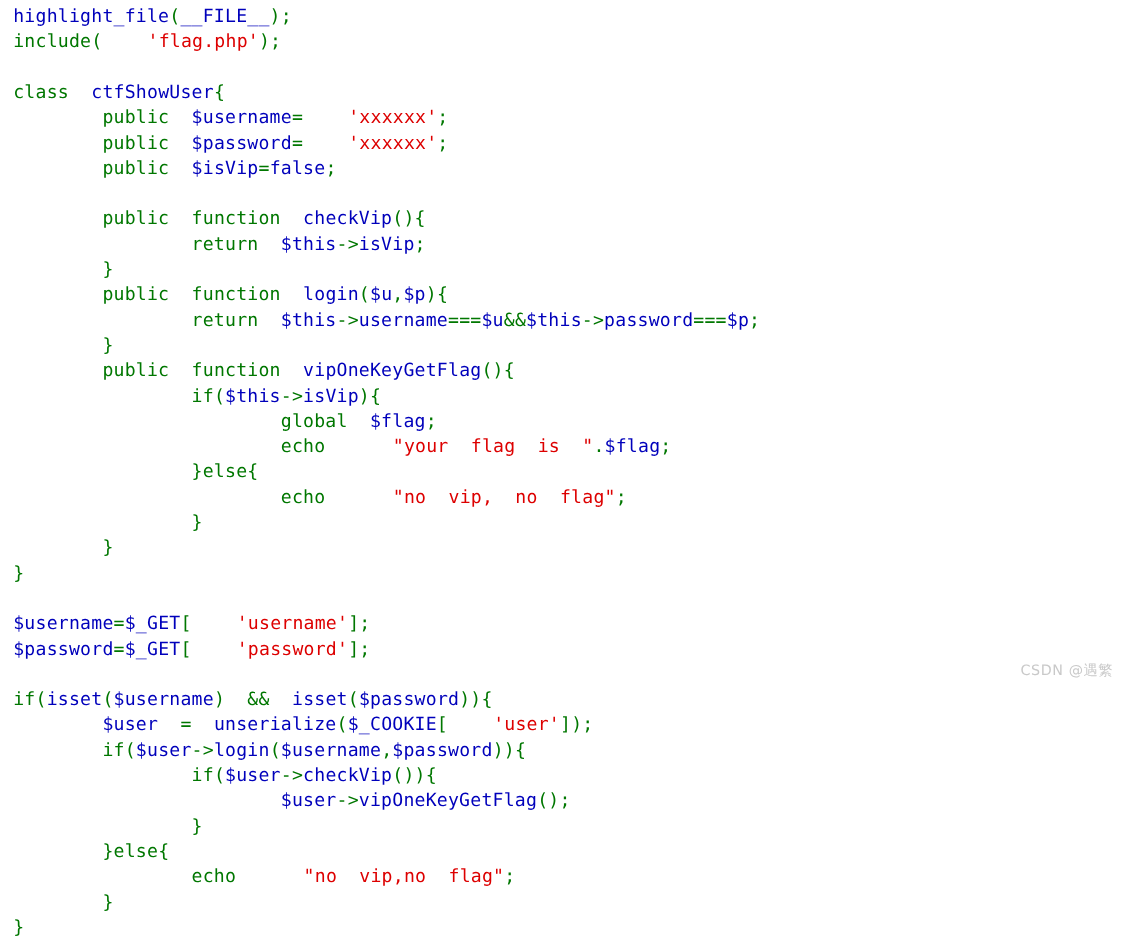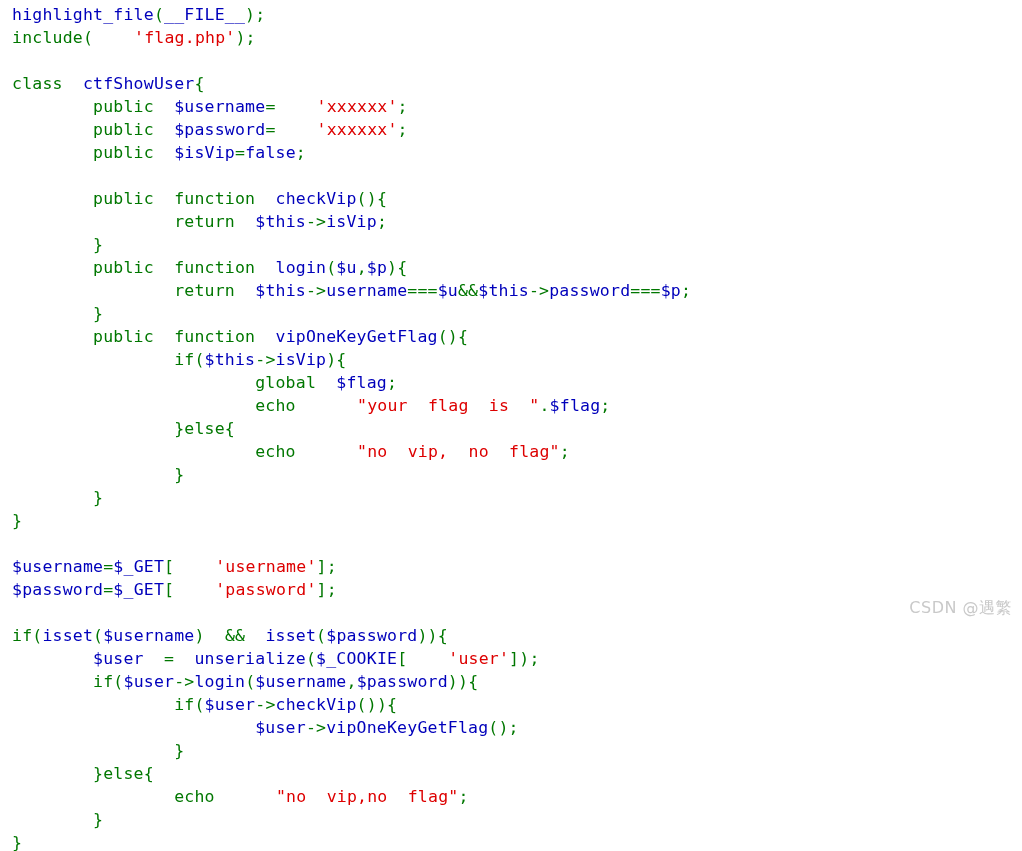--- a/index.html
+++ b/index.html
@@ -39,21 +39,21 @@
   .kw   { color: #007700; }
   .var  { color: #0000BB; }
   .str  { color: #DD0000; margin-left: 41px; }
   .plain{ color: #000000; }
 
   #watermark {
     position: absolute;
     right: 10px;
     bottom: 8px;
     font-family: "DejaVu Sans", "Liberation Sans", sans-serif;
-    font-size: 16px;
+    font-size: 13px;
     color: #c9c9c9;
     letter-spacing: 0.5px;
     user-select: none;
   }
 </style>
 </head>
 <body>
 
 <div id="page">
 

